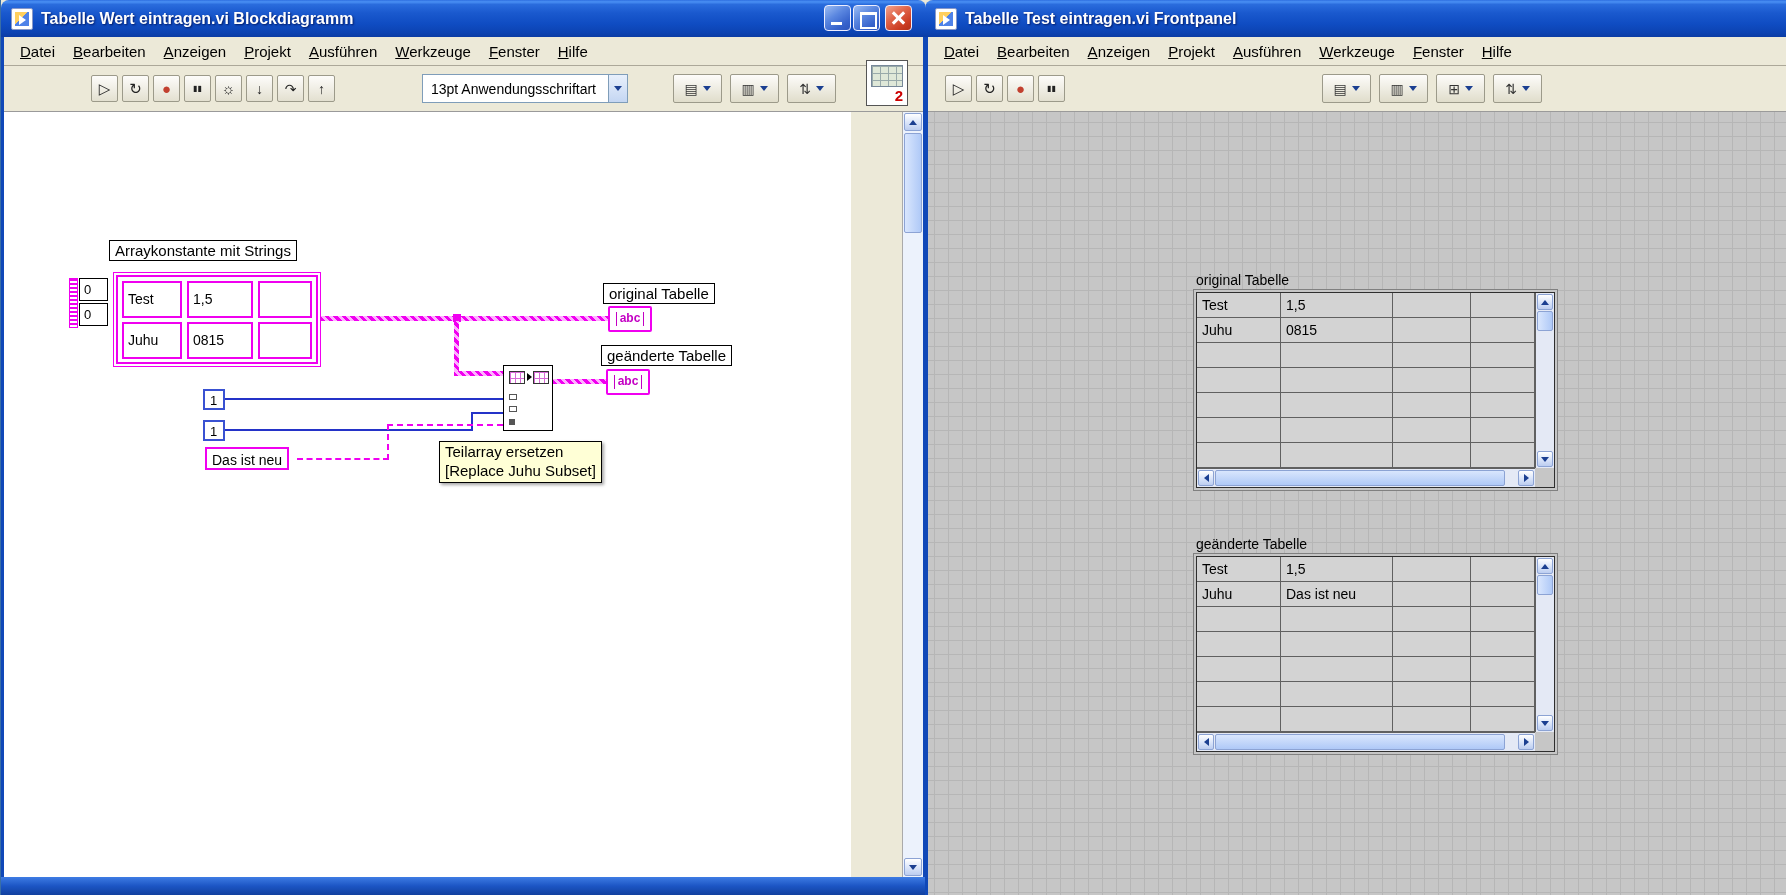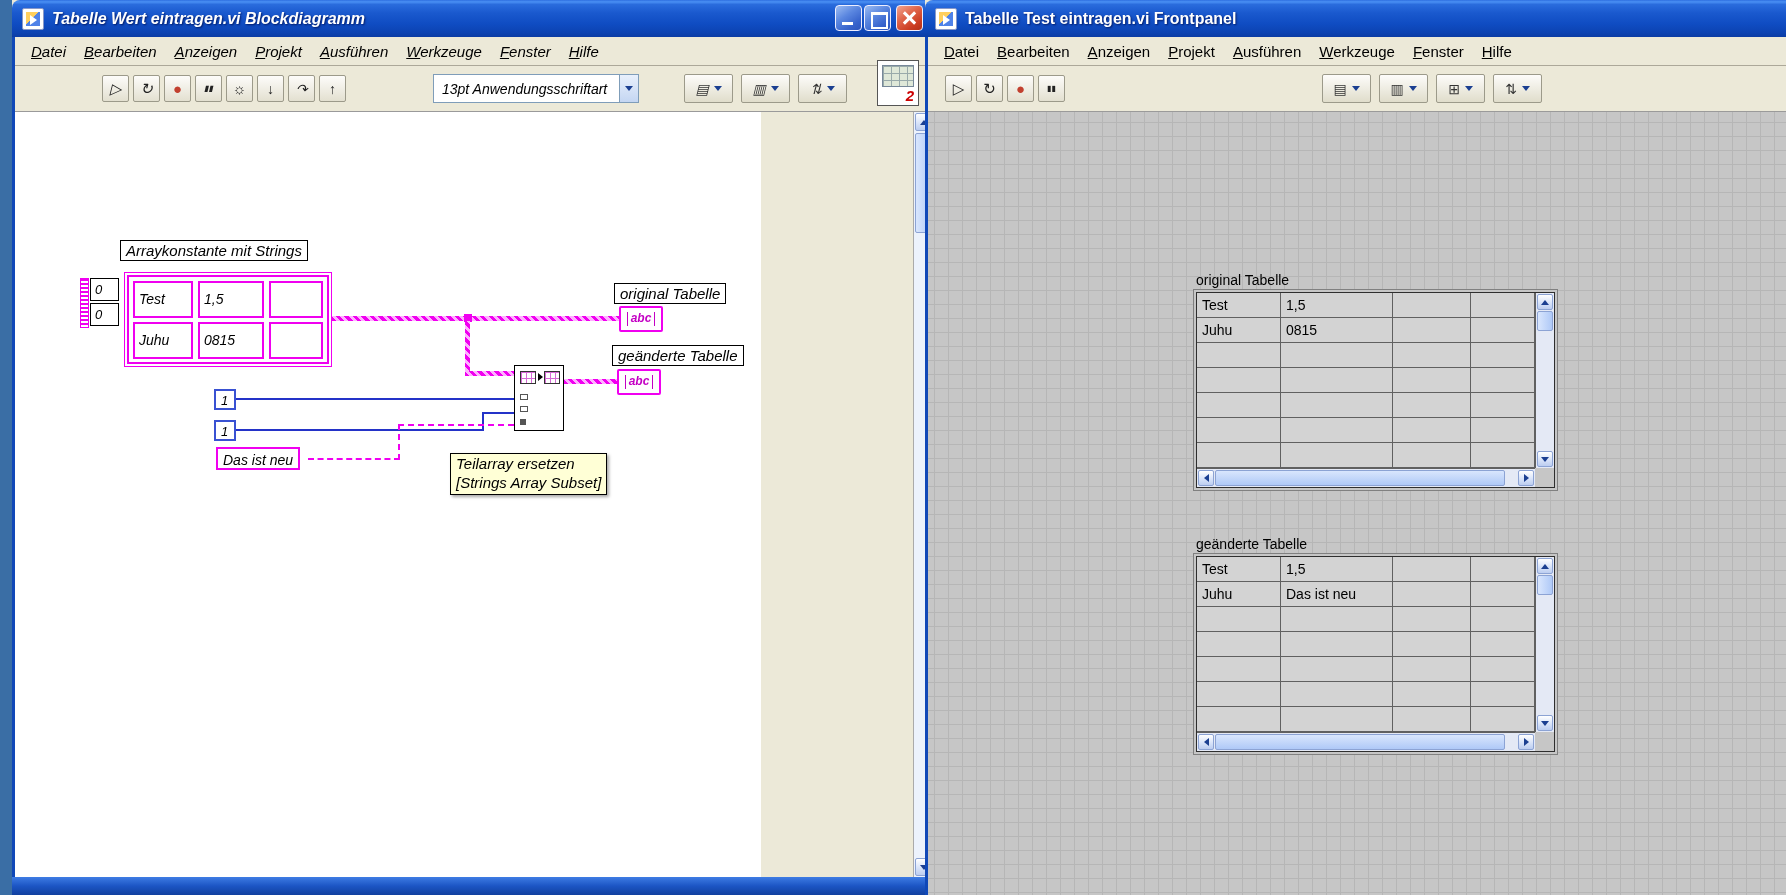--- a/index.html
+++ b/index.html
@@ -1,19 +1,19 @@
 <!DOCTYPE html>
 <html><head>
 <meta charset="utf-8">
 <style>
   *{box-sizing:border-box;margin:0;padding:0;}
   body{margin:0;font-family:"Liberation Sans",sans-serif;background:#444;}
   .stage{position:relative;width:1786px;height:895px;overflow:hidden;background:#3A6EA5;}
   .window{position:absolute;top:0;height:895px;background:#ECE9D8;}
-  .left-window{left:12px;width:925px;font-style:italic;}
+  .left-window{left:1px;width:925px;}
   .right-window{left:925px;width:861px;}
 
   
   .titlebar{position:absolute;left:0;top:0;right:0;height:37px;border-radius:8px 8px 0 0;
     background:linear-gradient(180deg,#2E6FE0 0%,#4A90F4 5%,#2A6CDD 12%,#1A59CE 35%,#0F4CC2 65%,#0C43B2 88%,#0A3CA4 100%);
     display:flex;align-items:center;padding:0 10px;gap:8px;}
   .title-text{color:#fff;font-size:16px;font-weight:bold;text-shadow:1px 1px 2px rgba(0,20,90,.9);white-space:nowrap;}
   .app-icon{width:22px;height:22px;background:#fff;border:1px solid #8898c8;border-radius:2px;position:relative;overflow:hidden;flex:0 0 auto;}
   .app-icon::before{content:"";position:absolute;left:3px;top:3px;width:14px;height:14px;background:linear-gradient(135deg,#ffcf5e 0 45%,#4f82e8 45% 100%);}
   .app-icon::after{content:"";position:absolute;left:7px;top:6px;border-left:7px solid #fff;border-top:5px solid transparent;border-bottom:5px solid transparent;}
@@ -42,38 +42,38 @@
   .dds{position:absolute;top:8px;display:flex;gap:8px;}
   .tb-dd{width:49px;height:29px;border:1px solid #9C9A8A;border-radius:2px;background:linear-gradient(#FDFCFA,#E0DDCB);
     display:flex;align-items:center;justify-content:center;gap:5px;}
   .dd-glyph{font-size:14px;color:#333;}
   .vi-icon{position:absolute;right:18px;top:60px;width:42px;height:46px;border:1px solid #555;background:#fff;}
   .vi-icon .vgrid{position:absolute;left:4px;top:4px;right:4px;height:22px;border:1px solid #789;
     background-image:linear-gradient(#9aa 1px,transparent 1px),linear-gradient(90deg,#9aa 1px,transparent 1px);background-size:8px 7px;background-color:#dfe8d8;}
   .vi-icon .badge{position:absolute;right:4px;bottom:1px;color:#C00;font-weight:bold;font-size:15px;}
 
   
-  .diagram{position:absolute;left:3px;top:112px;width:746px;bottom:18px;background:#fff;overflow:hidden;}
+  .diagram{position:absolute;left:3px;top:112px;width:847px;bottom:18px;background:#fff;overflow:hidden;}
   .side-border{position:absolute;top:37px;bottom:0;width:3px;background:#1048B8;}
   .lb{left:0}.rb{right:0}
   .bottom-strip{position:absolute;left:0;right:0;bottom:0;height:18px;background:linear-gradient(180deg,#3E7CE4,#1C55C4 50%,#11409F);}
   .vscroll{position:absolute;left:901px;top:112px;width:21px;bottom:18px;background:#ECF2FC;border-left:1px solid #aaa;}
   .sb-btn{position:absolute;background:linear-gradient(180deg,#fff,#D9E4F9 55%,#BCCDF0);border:1px solid #8CA3D4;border-radius:2px;display:flex;align-items:center;justify-content:center;}
   .sb-thumb{position:absolute;background:linear-gradient(90deg,#D9E6FD,#AFC9F7);border:1px solid #8CA3D4;border-radius:2px;}
   .sb-thumb.h{background:linear-gradient(180deg,#D9E6FD,#AFC9F7);}
   .tri{width:0;height:0;}
   .tri-up{border-left:4px solid transparent;border-right:4px solid transparent;border-bottom:5px solid #1b3f91;}
   .tri-down{border-left:4px solid transparent;border-right:4px solid transparent;border-top:5px solid #1b3f91;}
   .tri-left{border-top:4px solid transparent;border-bottom:4px solid transparent;border-right:5px solid #1b3f91;}
   .tri-right{border-top:4px solid transparent;border-bottom:4px solid transparent;border-left:5px solid #1b3f91;}
   .vscroll .sb-btn{left:1px;right:1px;height:18px;}
   .vscroll .sb-thumb{left:1px;right:1px;top:21px;height:100px;}
 
   .bd-label{position:absolute;background:#fff;border:1px solid #000;font-size:15px;padding:1px 5px;white-space:nowrap;color:#000;}
-  .bd-note{background:#FFFFD6;box-shadow:2px 2px 3px rgba(0,0,0,.35);line-height:1.25;margin-top:12px;}
+  .bd-note{background:#FFFFD6;box-shadow:2px 2px 3px rgba(0,0,0,.35);line-height:1.25;}
   .idx-strip{position:absolute;width:9px;height:50px;border:1px solid #F000F0;background:repeating-linear-gradient(180deg,#F000F0 0 2px,#fff 2px 4px);}
   .idx-box{position:absolute;width:29px;height:23px;border:1px solid #000;background:#fff;font-size:13px;padding:3px 0 0 4px;color:#000;}
   .arr-shell{position:absolute;width:208px;height:95px;border:1px solid #F000F0;background:#fff;
     box-shadow:inset 0 0 0 2px #fff,inset 0 0 0 4px #F000F0;padding:8px;}
   .arr-cells .t-row{display:flex;height:37px;margin-bottom:4px;gap:5px;border:none;}
   .arr-cells .t-cell{border:2px solid #F000F0;background:#fff;font-size:14px;padding:8px 4px 0;color:#000;overflow:hidden;}
   .wpink{position:absolute;background:repeating-linear-gradient(45deg,#F000F0 0 3px,#FFB0FF 3px 6px);}
   .wjunction{position:absolute;width:8px;height:8px;background:#F000F0;}
   .wdash-h{position:absolute;border-top:2px dashed #F000F0;}
   .wdash-v{position:absolute;border-left:2px dashed #F000F0;}
@@ -219,21 +219,21 @@
         <span class="mini-mark" style="left:5px;top:40px;"></span>
         <span class="mini-sq" style="left:5px;top:53px;"></span>
       </div>
 
       <div class="num-const" style="left:199px;top:277px;">1</div>
       <div class="num-const" style="left:199px;top:308px;">1</div>
       <div class="str-const" style="left:201px;top:335px;">Das ist neu</div>
 
       <div class="bd-label bd-note" style="left:435px;top:329px;">
         <div>Teilarray ersetzen</div>
-        <div>[Strings Array Subset]</div>
+        <div>[Replace Juhu Subset]</div>
       </div>
     </div>
 
     <div class="vscroll">
       <span class="sb-btn" style="top:1px;">
           <span class="tri tri-up"></span>
         </span>
       <span class="sb-thumb"></span>
       <span class="sb-btn" style="bottom:1px;">
           <span class="tri tri-down"></span>

